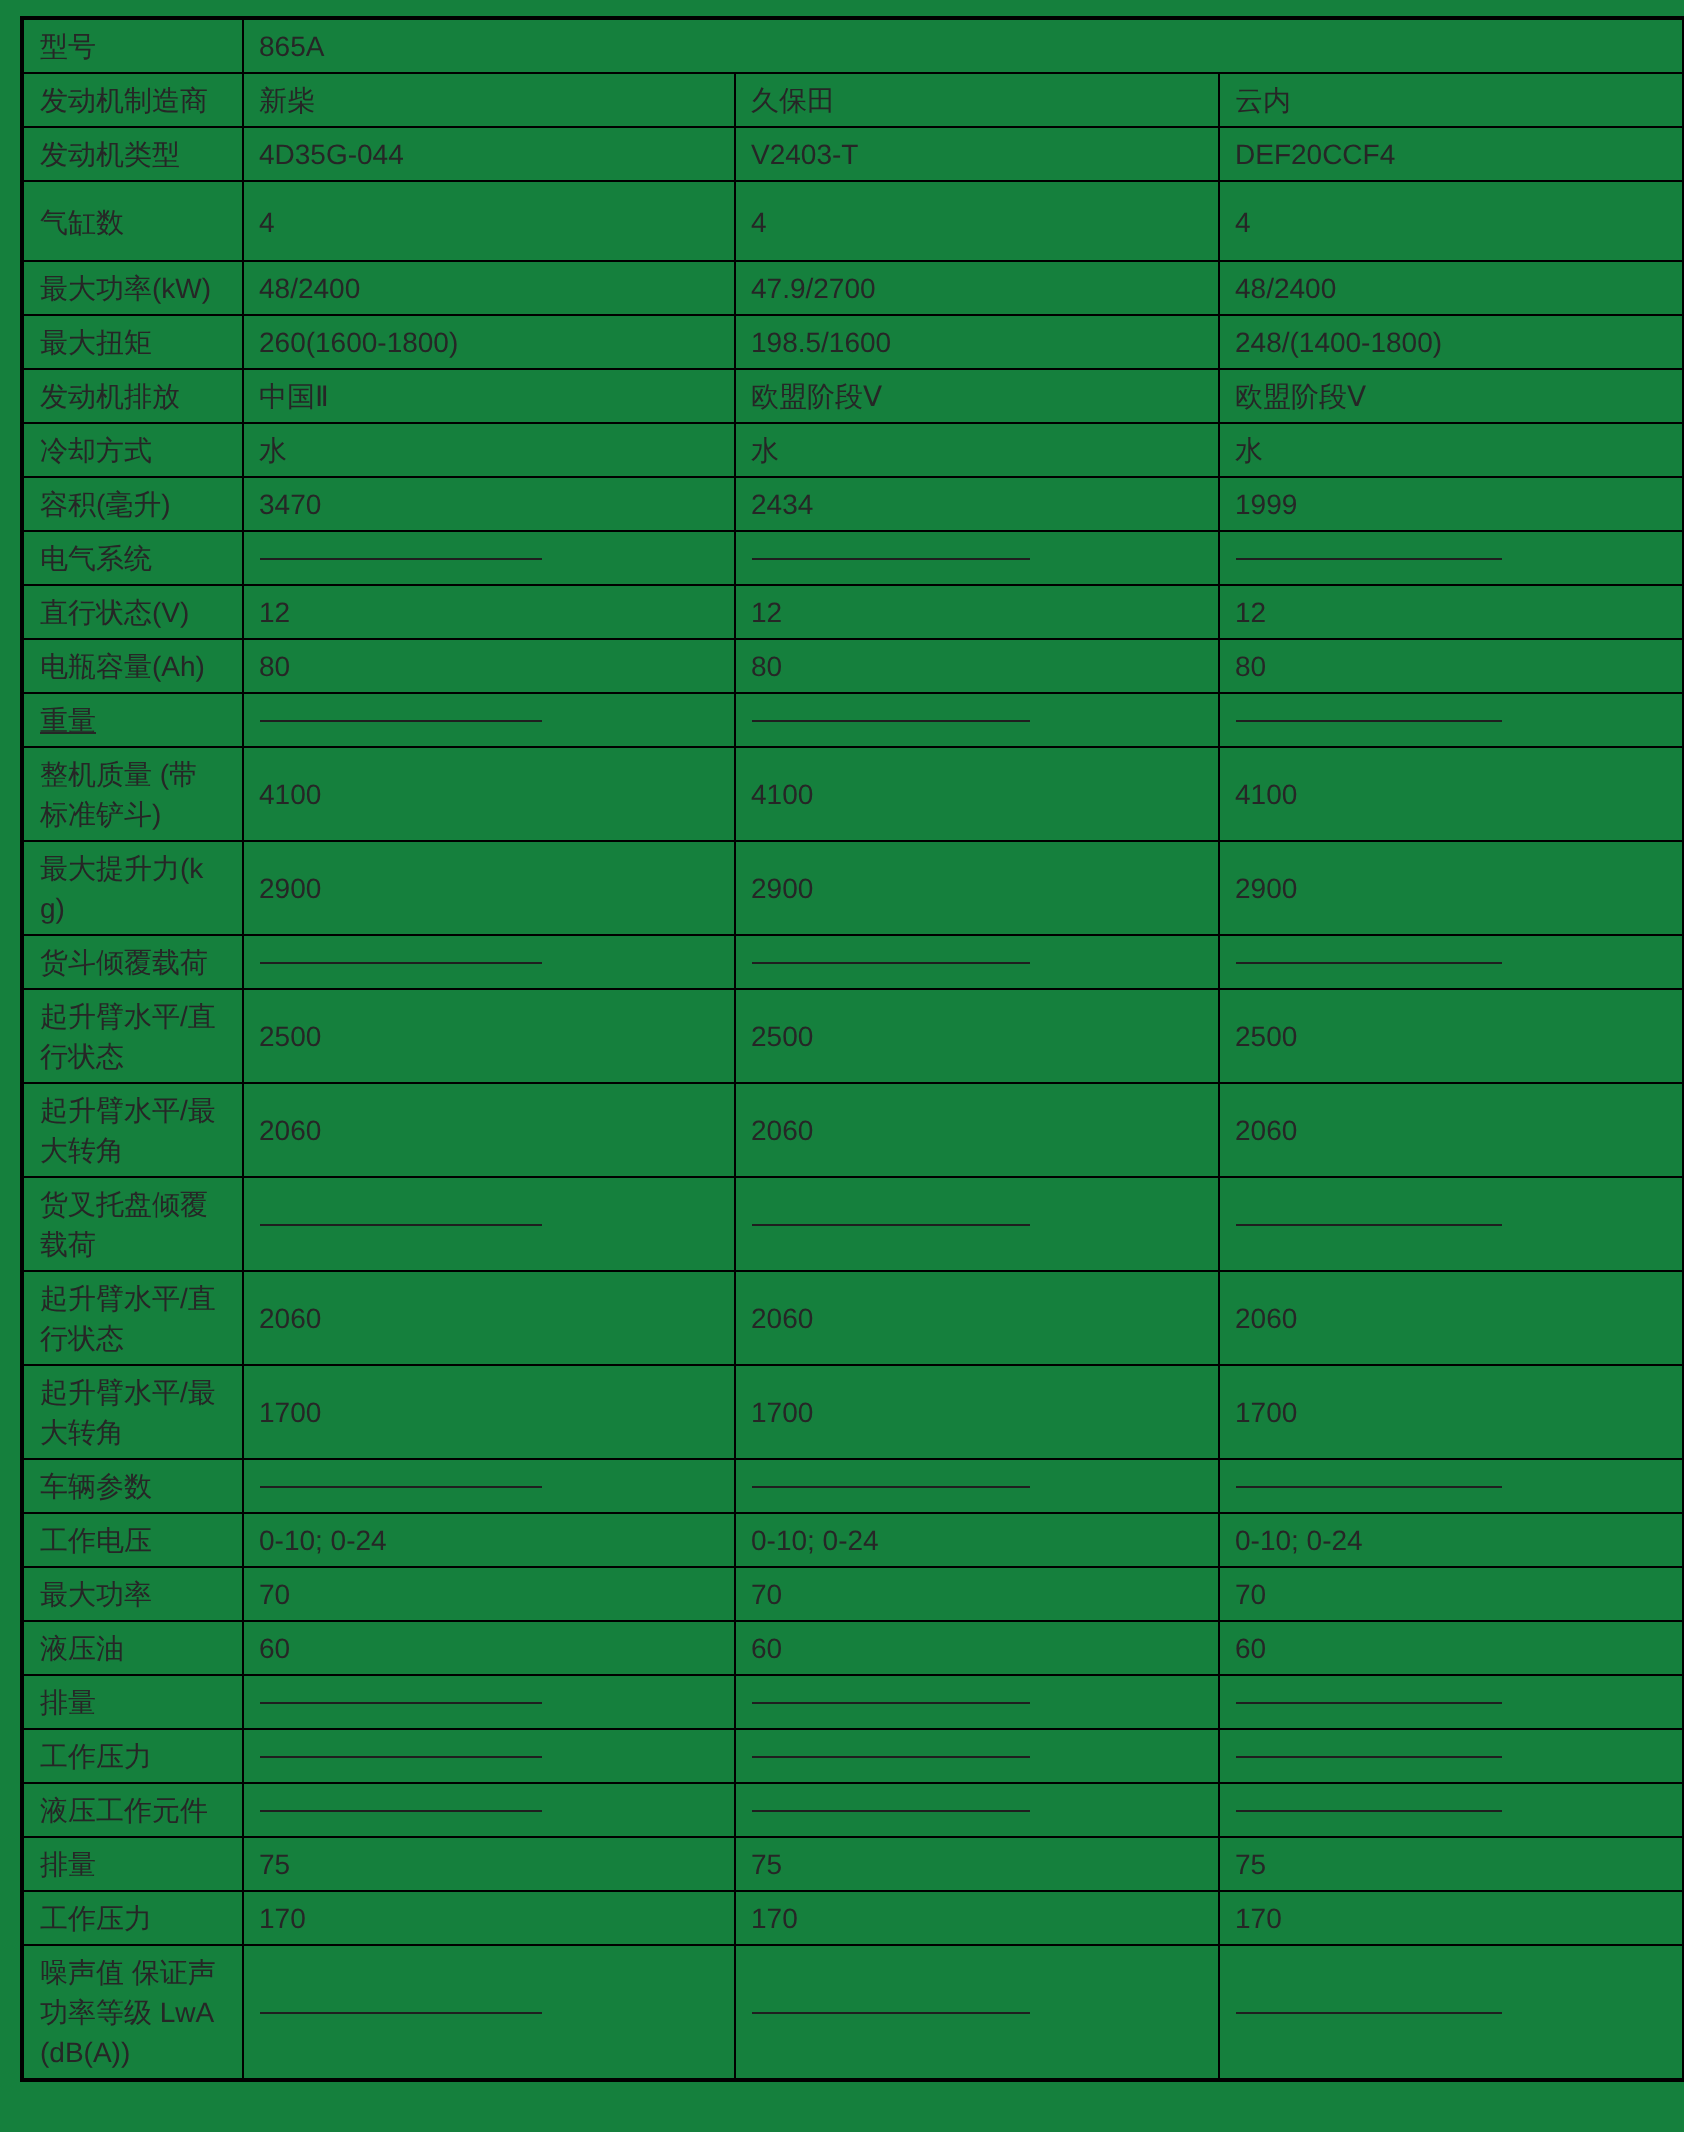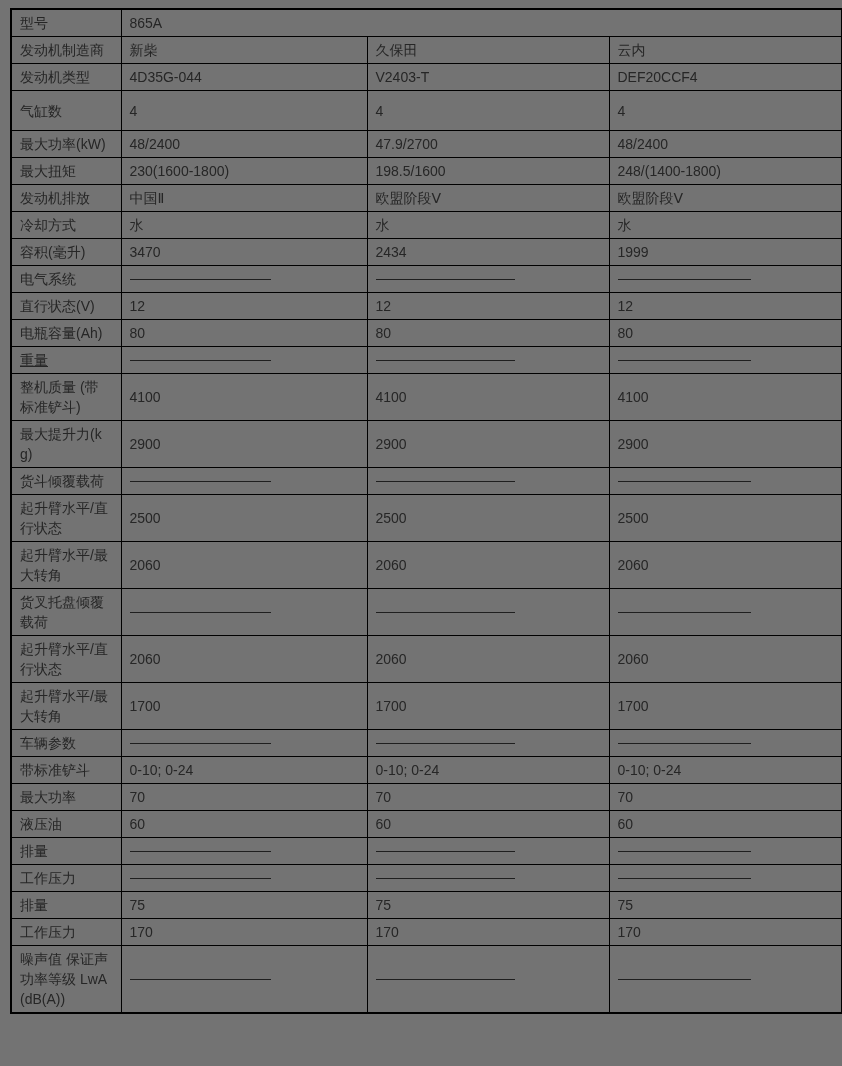--- a/index.html
+++ b/index.html
@@ -4,21 +4,21 @@
 <style>
   html, body {
     margin: 0;
     padding: 0;
     background: #ffffff;
     font-family: "Liberation Sans", "DejaVu Sans", sans-serif;
   }
   .page {
     width: 842px;
     height: 1066px;
-    background: #737373;
+    background: #15803d;
     box-sizing: border-box;
     padding: 8px 1px 8px 10px;
   }
   table.spec {
     border-collapse: collapse;
     table-layout: fixed;
     width: 831px;
     border: 2px solid #000000;
     color: #262626;
     font-size: 14px;
@@ -91,21 +91,21 @@
           <td>4</td>
         </tr>
         <tr>
           <td class="label"><span>最大功率(kW)</span></td>
           <td>48/2400</td>
           <td>47.9/2700</td>
           <td>48/2400</td>
         </tr>
         <tr>
           <td class="label"><span>最大扭矩</span></td>
-          <td>230(1600-1800)</td>
+          <td>260(1600-1800)</td>
           <td>198.5/1600</td>
           <td>248/(1400-1800)</td>
         </tr>
         <tr>
           <td class="label"><span>发动机排放</span></td>
           <td>中国Ⅱ</td>
           <td>欧盟阶段Ⅴ</td>
           <td>欧盟阶段Ⅴ</td>
         </tr>
         <tr>
@@ -222,21 +222,21 @@
             <div class="rule-line"></div>
           </td>
           <td>
             <div class="rule-line"></div>
           </td>
           <td>
             <div class="rule-line"></div>
           </td>
         </tr>
         <tr>
-          <td class="label"><span>带标准铲斗</span></td>
+          <td class="label"><span>工作电压</span></td>
           <td>0-10;  0-24</td>
           <td>0-10;  0-24</td>
           <td>0-10;  0-24</td>
         </tr>
         <tr>
           <td class="label"><span>最大功率</span></td>
           <td>70</td>
           <td>70</td>
           <td>70</td>
         </tr>
@@ -253,20 +253,32 @@
           </td>
           <td>
             <div class="rule-line"></div>
           </td>
           <td>
             <div class="rule-line"></div>
           </td>
         </tr>
         <tr>
           <td class="label"><span>工作压力</span></td>
+          <td>
+            <div class="rule-line"></div>
+          </td>
+          <td>
+            <div class="rule-line"></div>
+          </td>
+          <td>
+            <div class="rule-line"></div>
+          </td>
+        </tr>
+        <tr>
+          <td class="label"><span>液压工作元件</span></td>
           <td>
             <div class="rule-line"></div>
           </td>
           <td>
             <div class="rule-line"></div>
           </td>
           <td>
             <div class="rule-line"></div>
           </td>
         </tr>

